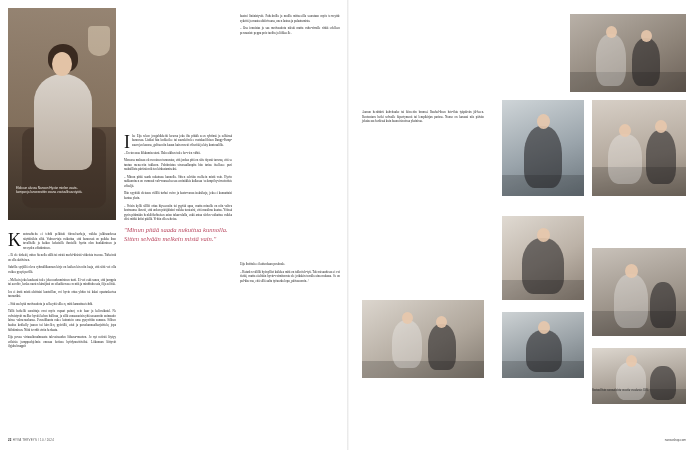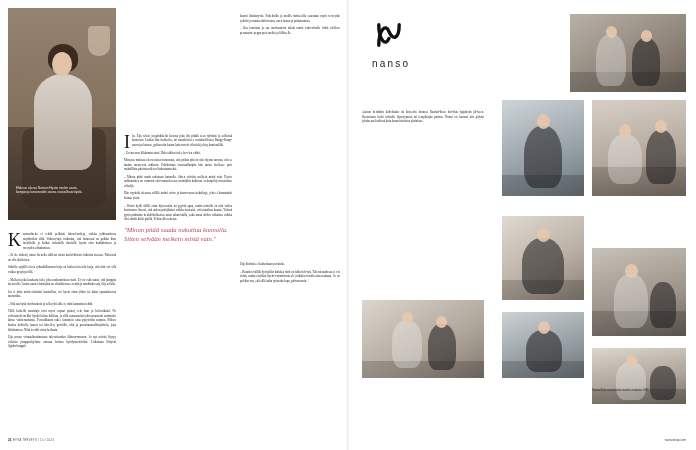--- a/index.html
+++ b/index.html
@@ -265,27 +265,20 @@
     <div class="folio">
       <span class="num">22</span>
       <span>HYVÄ TERVEYS / 10 / 2024</span>
     </div>
   </div>
 
   <div class="gutter"></div>
 
   <div class="page page-right">
 
-    <div class="logo-wrap">
-      <svg class="logo-mark" viewBox="0 0 40 40">
-        <path d="M8 32 C8 14, 16 6, 20 16 C24 26, 32 26, 32 8" stroke="#111" stroke-width="4" fill="none" stroke-linecap="round"></path>
-        <path d="M8 8 C8 26, 16 34, 20 24" stroke="#111" stroke-width="4" fill="none" stroke-linecap="round"></path>
-      </svg>
-      <div class="logo-text">nanso</div>
-    </div>
 
     <div class="rphoto" id="rp1">
       <div class="fig-floor" style="height:26%"></div>
       <div class="fig-person" style="left:26px;top:20px;width:30px;height:52px"></div>
       <div class="fig-head" style="left:36px;top:12px;width:11px;height:12px"></div>
       <div class="fig-dark" style="left:62px;top:24px;width:28px;height:48px"></div>
       <div class="fig-head" style="left:71px;top:16px;width:11px;height:12px"></div>
     </div>
 
     <div class="rphoto" id="rp2">

